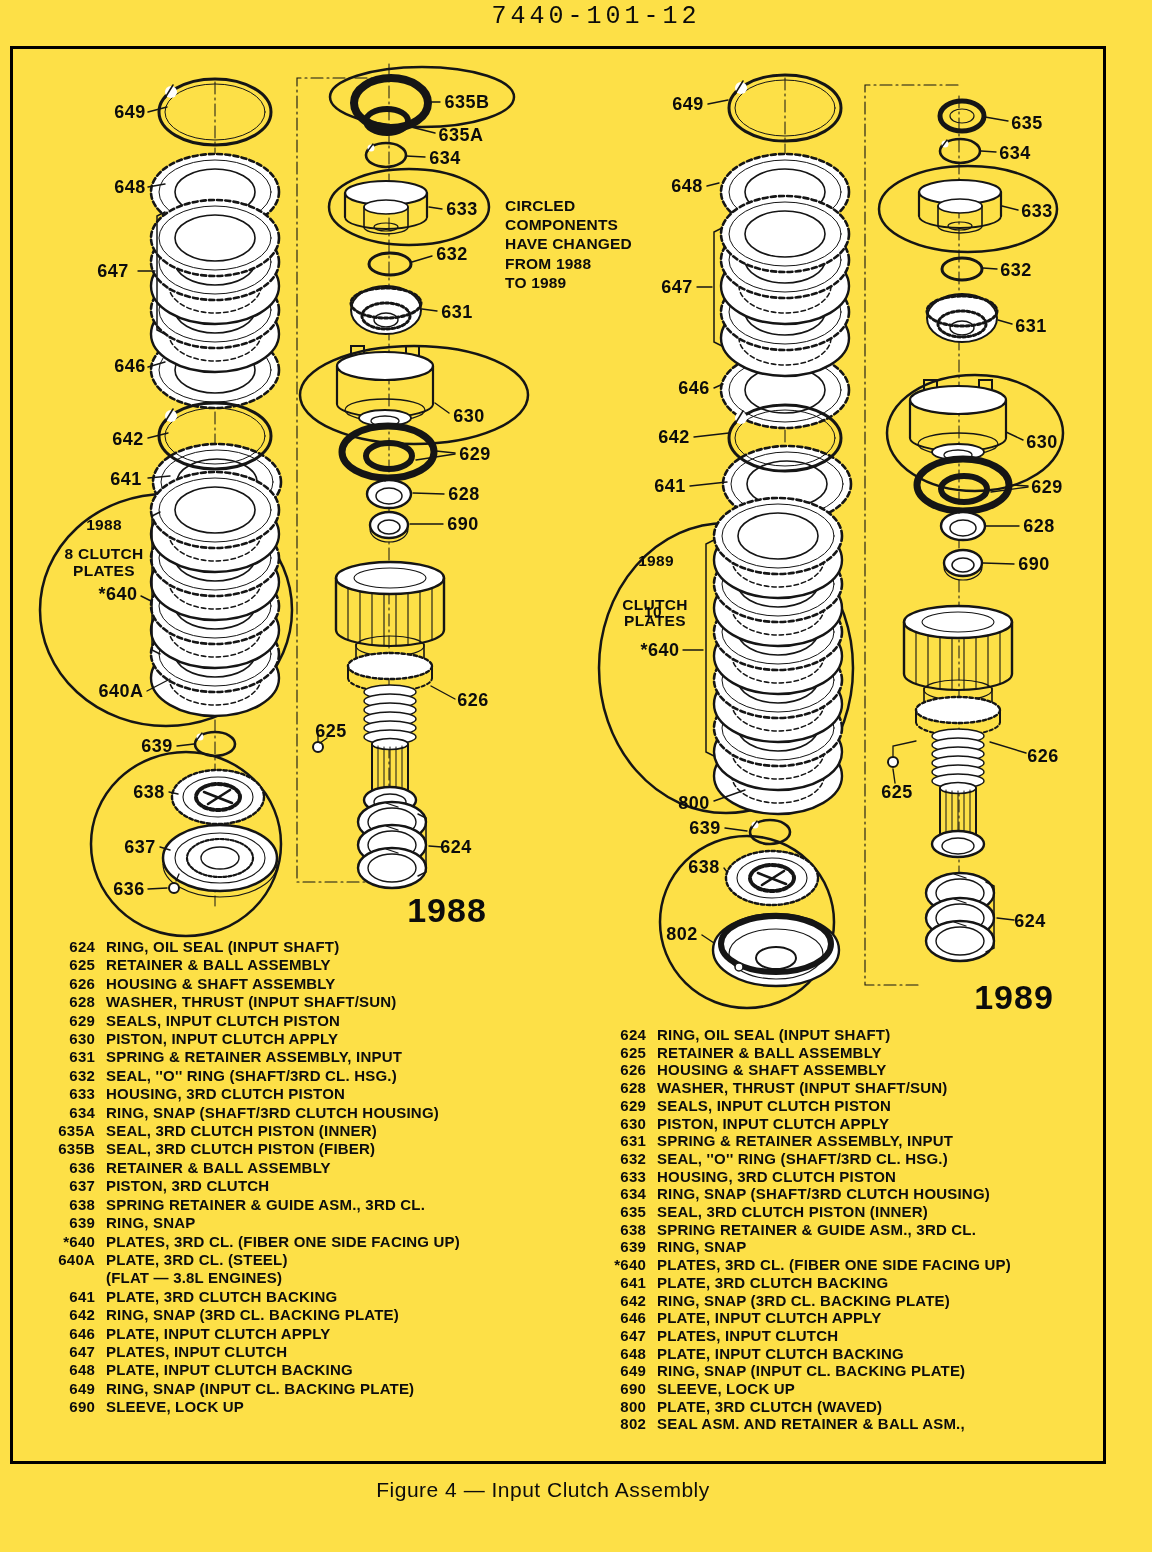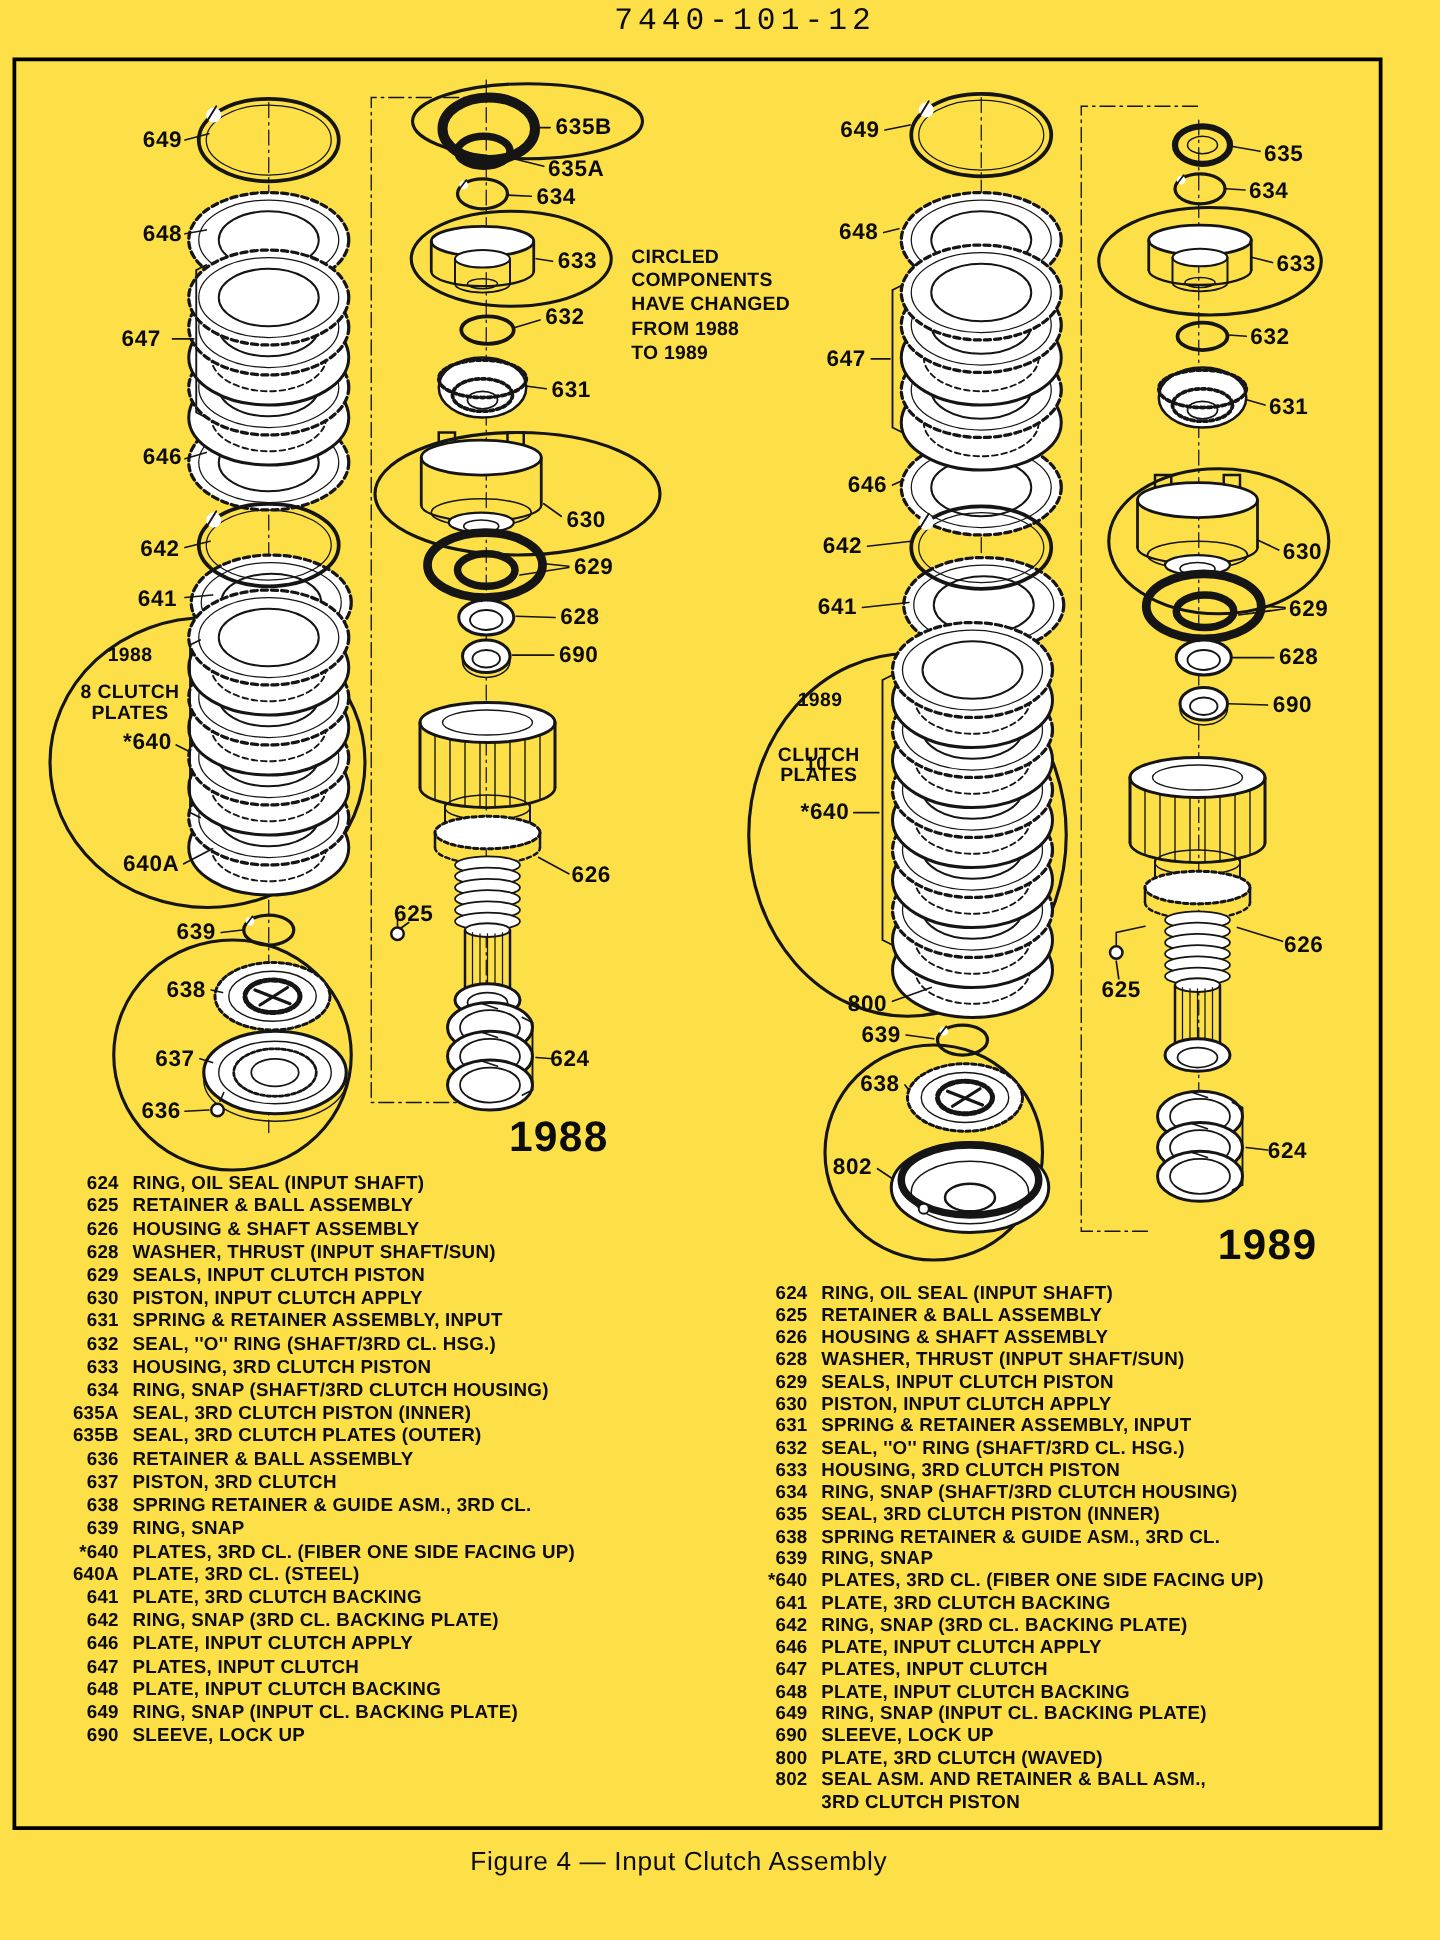--- a/index.html
+++ b/index.html
@@ -361,21 +361,21 @@
       <div class="prow">
         <span class="pno">634</span>
         <span class="pdesc">RING, SNAP (SHAFT/3RD CLUTCH HOUSING)</span>
       </div>
       <div class="prow">
         <span class="pno">635A</span>
         <span class="pdesc">SEAL, 3RD CLUTCH PISTON (INNER)</span>
       </div>
       <div class="prow">
         <span class="pno">635B</span>
-        <span class="pdesc">SEAL, 3RD CLUTCH PLATES (OUTER)</span>
+        <span class="pdesc">SEAL, 3RD CLUTCH PISTON (FIBER)</span>
       </div>
       <div class="prow">
         <span class="pno">636</span>
         <span class="pdesc">RETAINER &amp; BALL ASSEMBLY</span>
       </div>
       <div class="prow">
         <span class="pno">637</span>
         <span class="pdesc">PISTON, 3RD CLUTCH</span>
       </div>
       <div class="prow">
@@ -388,20 +388,24 @@
       </div>
       <div class="prow">
         <span class="pno">*640</span>
         <span class="pdesc">PLATES, 3RD CL. (FIBER ONE SIDE FACING UP)</span>
       </div>
       <div class="prow">
         <span class="pno">640A</span>
         <span class="pdesc">PLATE, 3RD CL. (STEEL)</span>
       </div>
       <div class="prow">
+        <span class="pno"></span>
+        <span class="pdesc">(FLAT — 3.8L ENGINES)</span>
+      </div>
+      <div class="prow">
         <span class="pno">641</span>
         <span class="pdesc">PLATE, 3RD CLUTCH BACKING</span>
       </div>
       <div class="prow">
         <span class="pno">642</span>
         <span class="pdesc">RING, SNAP (3RD CL. BACKING PLATE)</span>
       </div>
       <div class="prow">
         <span class="pno">646</span>
         <span class="pdesc">PLATE, INPUT CLUTCH APPLY</span>
@@ -508,24 +512,20 @@
         <span class="pno">690</span>
         <span class="pdesc">SLEEVE, LOCK UP</span>
       </div>
       <div class="prow">
         <span class="pno">800</span>
         <span class="pdesc">PLATE, 3RD CLUTCH (WAVED)</span>
       </div>
       <div class="prow">
         <span class="pno">802</span>
         <span class="pdesc">SEAL ASM. AND RETAINER &amp; BALL ASM.,</span>
-      </div>
-      <div class="prow">
-        <span class="pno"></span>
-        <span class="pdesc">3RD CLUTCH PISTON</span>
       </div>
     </div>
 
   <div class="caption">Figure 4 — Input Clutch Assembly</div>
 <div class="callout" style="left: 130px; top: 112px;">649</div>
     <div class="callout" style="left: 130px; top: 187px;">648</div>
     <div class="callout" style="left: 113px; top: 271px;">647</div>
     <div class="callout" style="left: 130px; top: 366px;">646</div>
     <div class="callout" style="left: 128px; top: 439px;">642</div>
     <div class="callout" style="left: 126px; top: 479px;">641</div>

